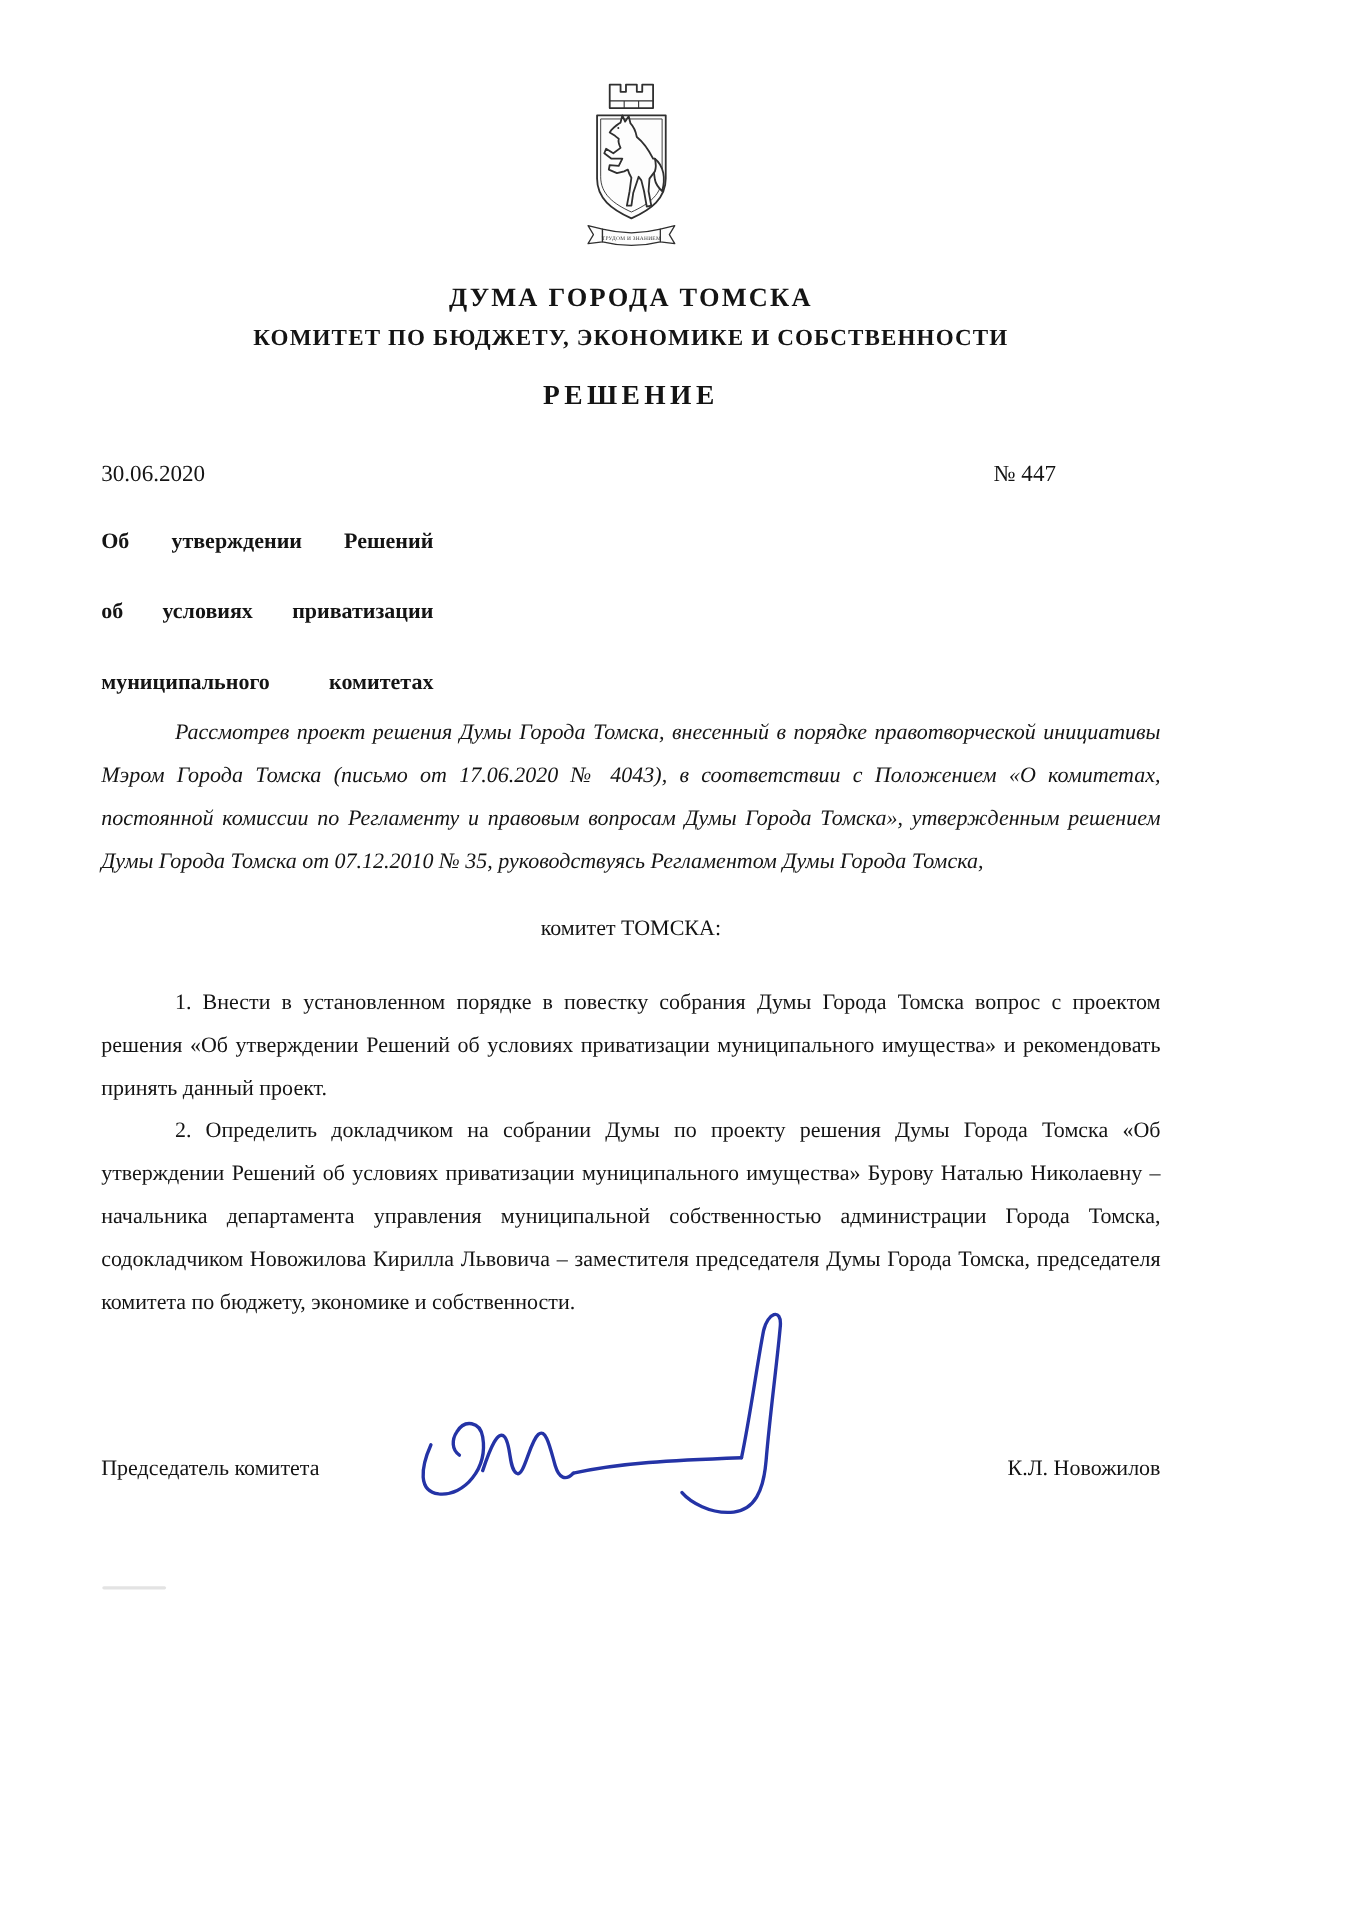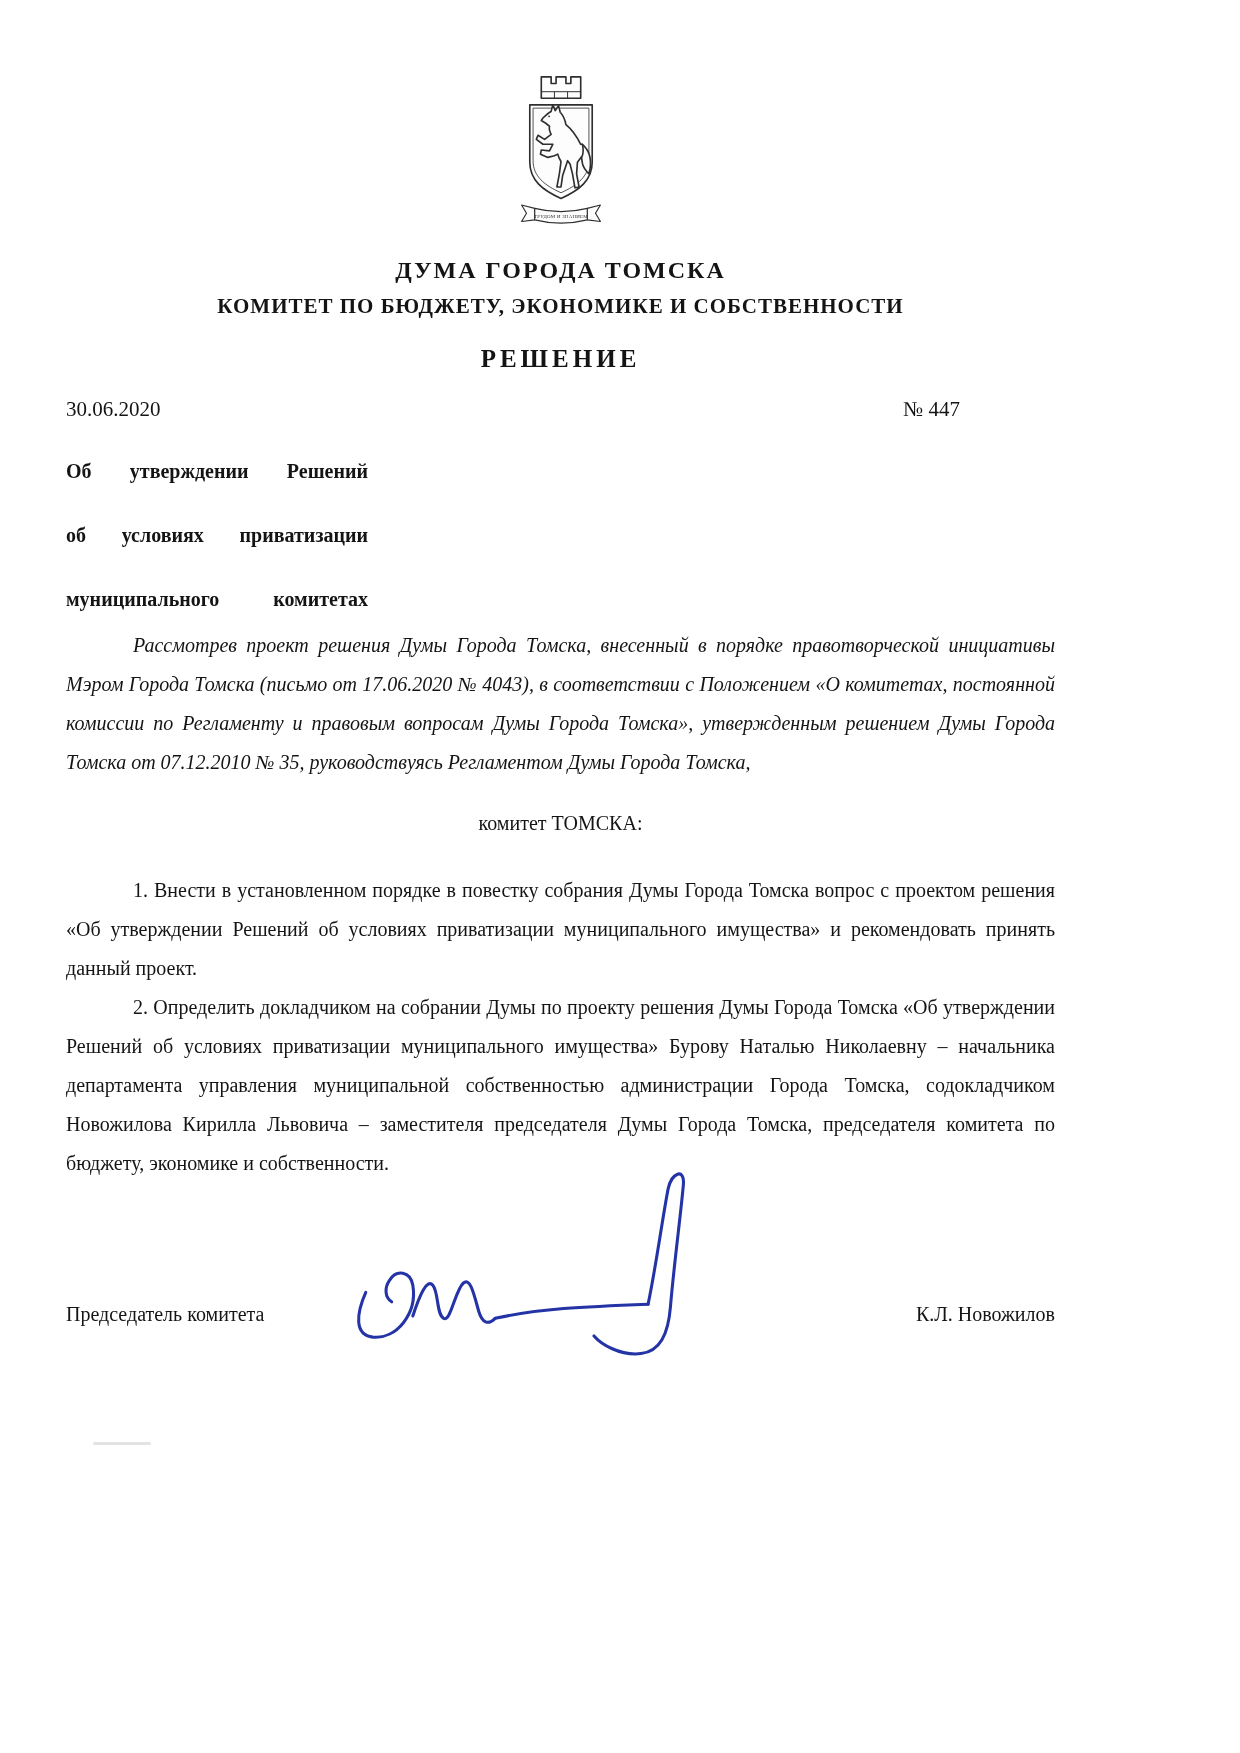--- a/index.html
+++ b/index.html
@@ -3,42 +3,42 @@
 <meta charset="utf-8">
 <style>
   html,body{margin:0;padding:0;background:#ffffff;}
   .page{
     position:relative;
     width:1240px;height:1455px;
     box-sizing:border-box;
     background:#ffffff;
     color:#141414;
     font-family:"Liberation Serif","DejaVu Serif",serif;
-    padding:72px 185px 0 66px;
+    padding:72px 185px 0 92px;
     overflow:hidden;
   }
   .emblem-wrap{text-align:center;}
   .emblem-wrap svg{display:inline-block;}
   .org1{
     text-align:center;font-weight:bold;font-size:24px;
     letter-spacing:2px;margin-top:22px;white-space:nowrap;
   }
   .org2{
     text-align:center;font-weight:bold;font-size:21px;
     letter-spacing:1px;margin-top:10px;white-space:nowrap;
   }
   .doctype{
     text-align:center;font-weight:bold;font-size:25px;
     letter-spacing:4px;margin-top:26px;
   }
   .meta{
     display:flex;justify-content:space-between;align-items:baseline;
     font-size:21px;margin-top:24px;
   }
-  .meta .doc-number{margin-right:95px;}
+  .meta .doc-number{margin-right:95px;margin-top:20px;}
   .subject{
     width:302px;font-weight:bold;font-size:20px;line-height:29px;margin-top:16px;
   }
   .subject .subj-line{text-align:justify;text-align-last:justify;margin-top:35px;}
   .par{
     font-size:20px;line-height:39px;text-align:justify;
     text-indent:67px;margin:0;
   }
   .preamble{margin-top:12px;font-style:italic;}
   .resolved{

